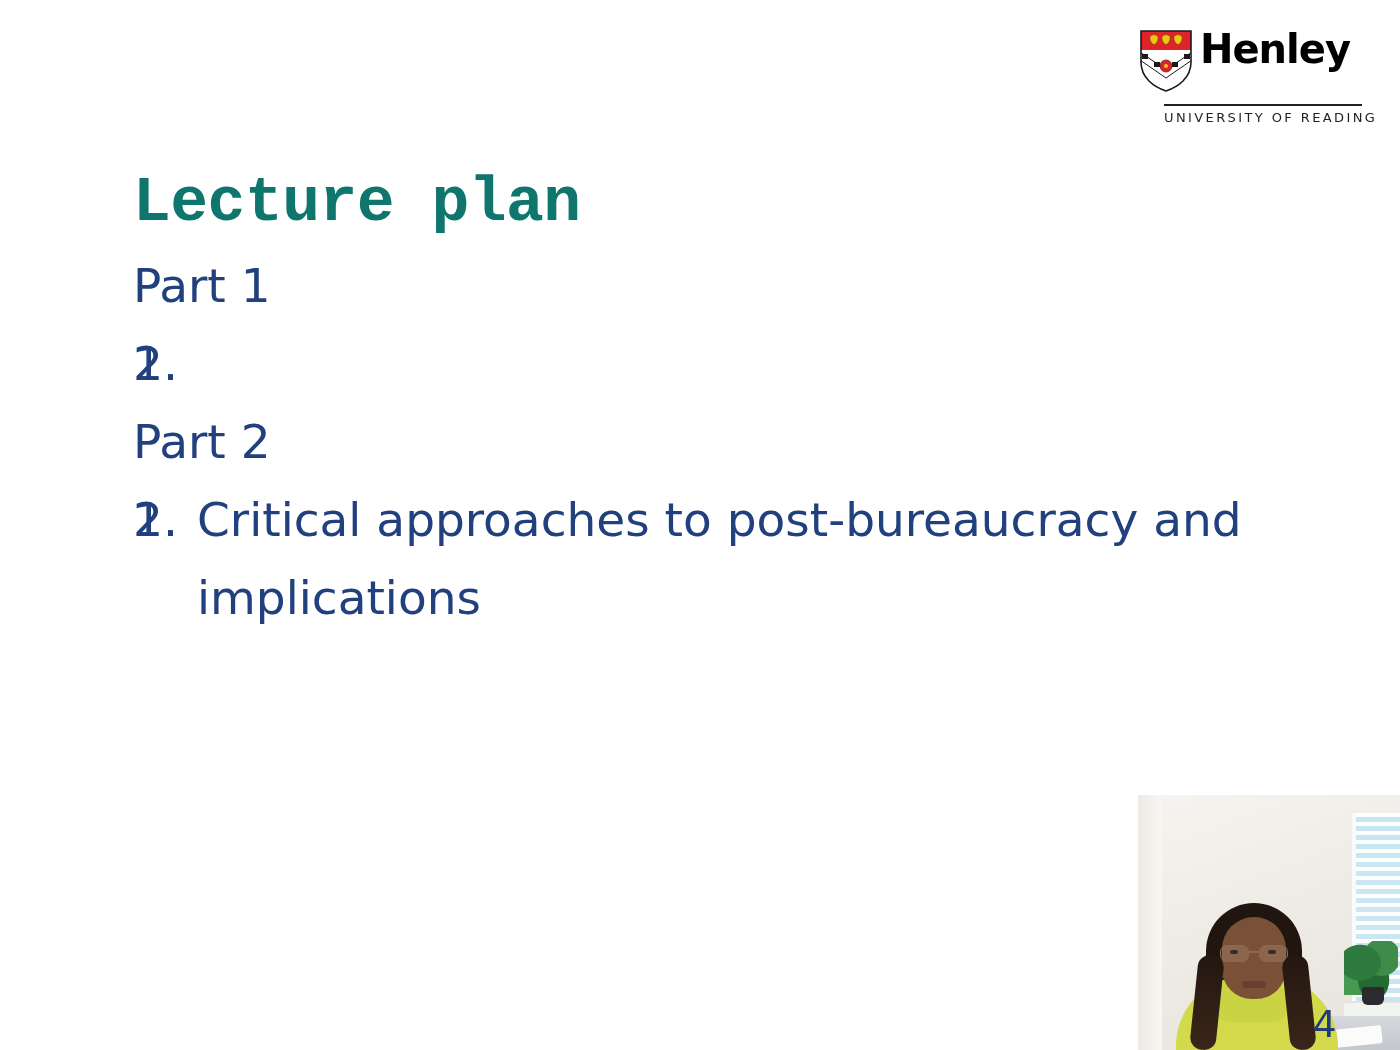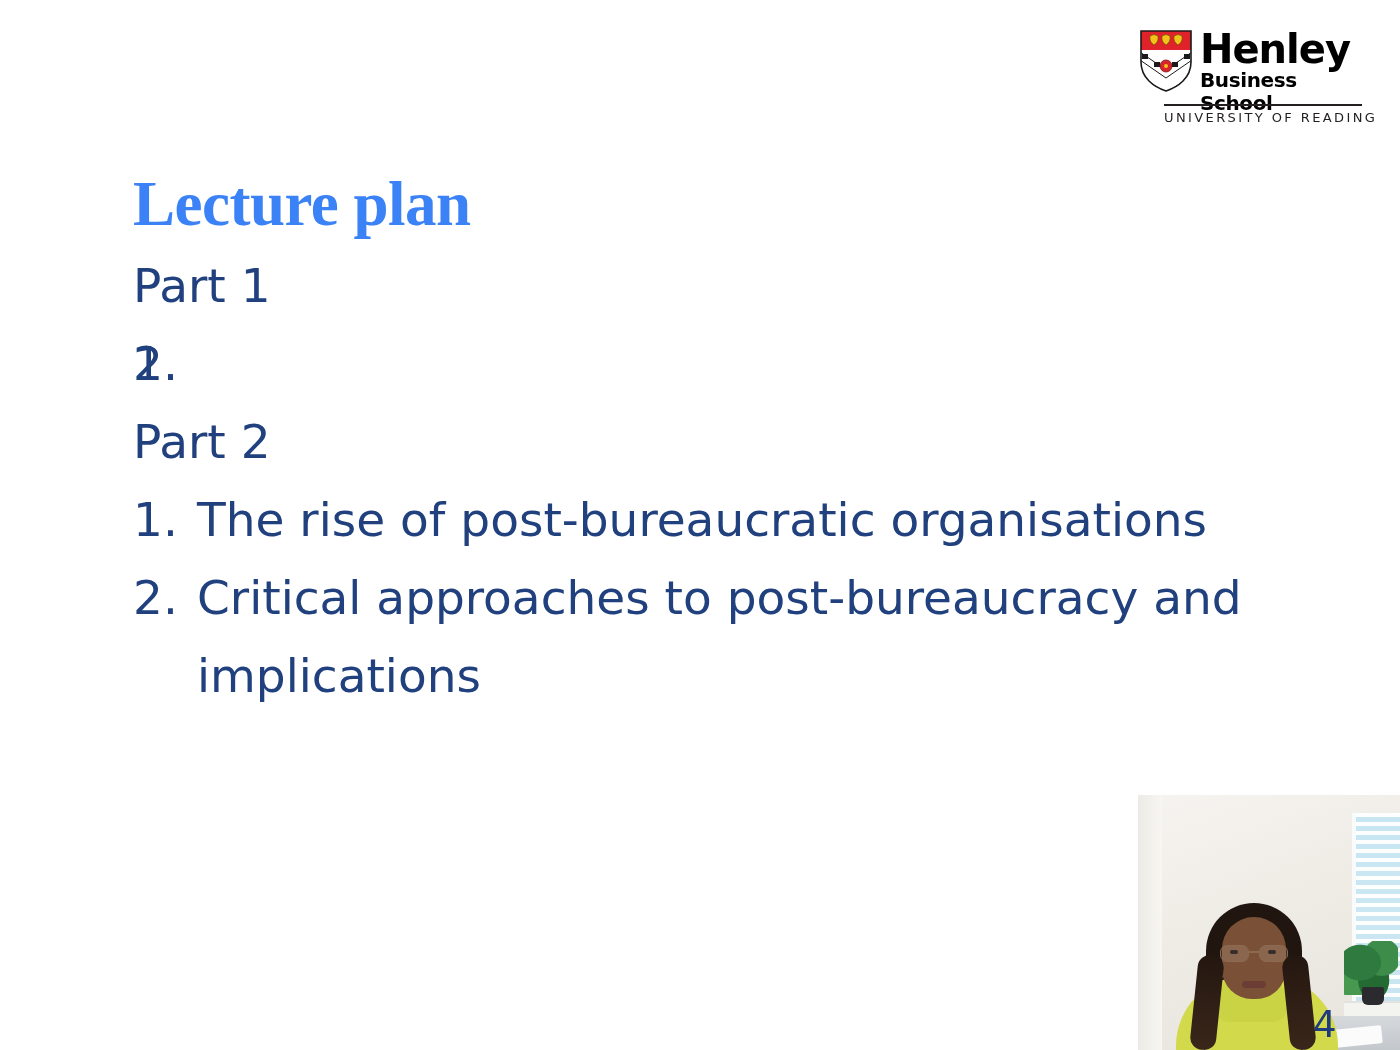--- a/index.html
+++ b/index.html
@@ -85,25 +85,25 @@
     letter-spacing: 2.4px;
     text-align: center;
     white-space: nowrap;
   }
 
   
   .slide-title {
     position: absolute;
     left: 133px;
     top: 124px;
-    font-family: Liberation Serif, serif;
+    font-family: Liberation Mono, monospace;
     font-weight: bold;
     font-size: 63px;
     line-height: 76px;
-    color: #3b82f6;
+    color: #0f766e;
     letter-spacing: -0.5px;
     white-space: nowrap;
   }
 
   
   .body-block {
     position: absolute;
     left: 133px;
     top: 247px;
     width: 1320px;
@@ -397,21 +397,20 @@
             <rect x="8" y="29" width="6" height="5" fill="none"></rect>
           </g>
           <path d="M0,46 L26,62 L52,46 L52,62 L0,62 Z" fill="#1a1a1a"></path>
           <circle cx="26" cy="36" r="6" fill="#d7252c" stroke="#7a1115" stroke-width="0.8"></circle>
           <circle cx="26" cy="36" r="2" fill="#f2c21a"></circle>
         </g>
         <path d="M1,1 H51 V32 C51,48 38,57 26,61 C14,57 1,48 1,32 Z" fill="none" stroke="#1a1a1a" stroke-width="1.6"></path>
       </svg>
       <div class="logo-words">
         <div class="logo-henley">Henley</div>
-        <div class="logo-bschool">Business School</div>
       </div>
     </div>
     <div class="logo-rule"></div>
     <div class="logo-univ">UNIVERSITY OF READING</div>
   </div>
 
   <h1 class="slide-title">Lecture plan</h1>
 
   <div class="body-block">
 
@@ -425,21 +424,20 @@
           <span class="marker">2.</span>
         </li>
       </ol>
     </div>
 
     <div class="section">
       <div class="section-heading">Part 2</div>
       <ol class="num-list">
         <li class="num-item">
           <span class="marker">1.</span>
-          <span>The rise of post-bureaucratic organisations</span>
         </li>
         <li class="num-item wrapper">
           <span class="marker">2.</span>
           <span class="wrap-line">Critical approaches to post-bureaucracy and</span>
           <span class="wrap-line">implications</span>
         </li>
       </ol>
     </div>
 
   </div>

